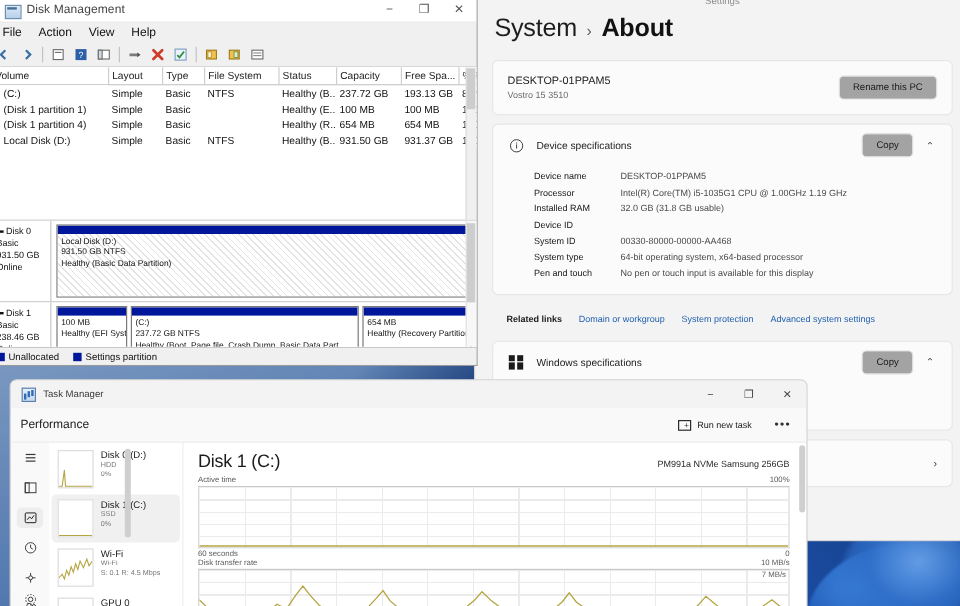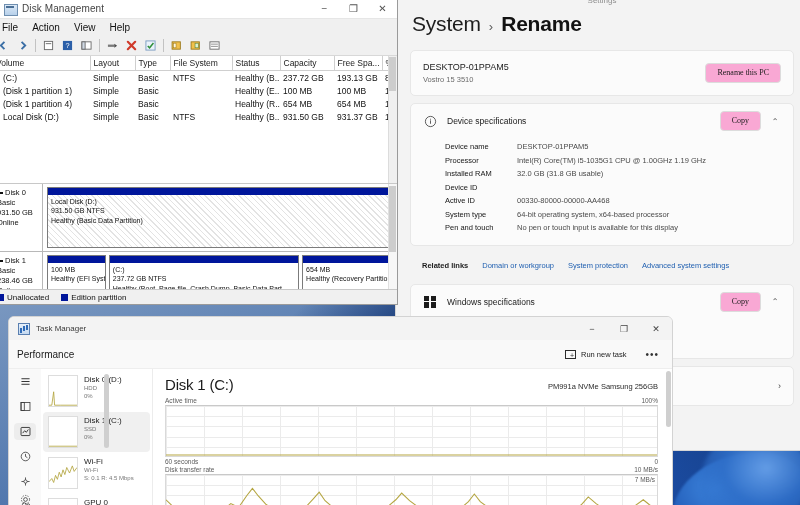--- a/index.html
+++ b/index.html
@@ -167,23 +167,23 @@
   .bc-about { font-size: 21px; color: #121212; font-weight: 700; letter-spacing: -.2px; }
 
   .card {
     background: #fbfbfb; border: 1px solid #e7e7e7; border-radius: 5px;
     margin-bottom: 7px; padding: 0 12px;
   }
   .card-pcrow { display: flex; align-items: center; min-height: 44px; }
   .pc-name { font-size: 9px; color: #1b1b1b; line-height: 1.5; }
   .pc-model { font-size: 7.5px; color: #6b6b6b; line-height: 1.5; }
   .btn-std {
-    margin-left: auto; background: #f9a8d4; border: 1px solid #dcdcdc; border-radius: 4px;
+    margin-left: auto; background: #a3a3a3; border: 1px solid #dcdcdc; border-radius: 4px;
     font-size: 8px; color: #1b1b1b; padding: 5px 11px; line-height: 1;
-    font-family: Liberation Serif, serif;
+    font-family: Liberation Sans, sans-serif;
   }
 
   .card-header { display: flex; align-items: center; min-height: 34px; gap: 10px; }
   .ch-icon { width: 14px; height: 14px; flex: 0 0 14px; display: flex; align-items: center; justify-content: center; }
   .ch-title { font-size: 8.5px; color: #1b1b1b; }
   .ch-right { margin-left: auto; display: flex; align-items: center; gap: 8px; }
   .chev { font-size: 8px; color: #444; width: 12px; text-align: center; }
 
   .spec-table { padding: 2px 0 10px 22px; }
   .spec-row { display: flex; font-size: 7.5px; line-height: 1.8; }
@@ -314,21 +314,21 @@
         <span>≡</span>
       </div>
       <span>Settings</span>
     </div>
 
     <div class="settings-body">
 
       <div class="breadcrumb">
         <span class="bc-system">System</span>
         <span class="bc-sep">›</span>
-        <span class="bc-about">Rename</span>
+        <span class="bc-about">About</span>
       </div>
 
       <div class="card">
         <div class="card-pcrow">
           <div>
             <div class="pc-name">DESKTOP-01PPAM5</div>
             <div class="pc-model">Vostro 15 3510</div>
           </div>
           <button class="btn-std">Rename this PC</button>
         </div>
@@ -359,21 +359,21 @@
             <span class="spec-v">Intel(R) Core(TM) i5-1035G1 CPU @ 1.00GHz   1.19 GHz</span>
           </div>
           <div class="spec-row">
             <span class="spec-k">Installed RAM</span>
             <span class="spec-v">32.0 GB (31.8 GB usable)</span>
           </div>
           <div class="spec-row">
             <span class="spec-k">Device ID</span>
           </div>
           <div class="spec-row">
-            <span class="spec-k">Active ID</span>
+            <span class="spec-k">System ID</span>
             <span class="spec-v">00330-80000-00000-AA468</span>
           </div>
           <div class="spec-row">
             <span class="spec-k">System type</span>
             <span class="spec-v">64-bit operating system, x64-based processor</span>
           </div>
           <div class="spec-row">
             <span class="spec-k">Pen and touch</span>
             <span class="spec-v">No pen or touch input is available for this display</span>
           </div>
@@ -650,21 +650,21 @@
       </div>
     </div>
 
     <div class="dm-legend">
       <span class="lg-item">
         <span class="lg-sw unalloc"></span>
         <span>Unallocated</span>
       </span>
       <span class="lg-item">
         <span class="lg-sw primary"></span>
-        <span>Edition partition</span>
+        <span>Settings partition</span>
       </span>
     </div>
   </div>
 
   <div class="tm-window">
 
     <div class="tm-titlebar">
       <span class="tm-ticon"></span>
       <span class="tm-title">Task Manager</span>
       <span class="tm-caps">

